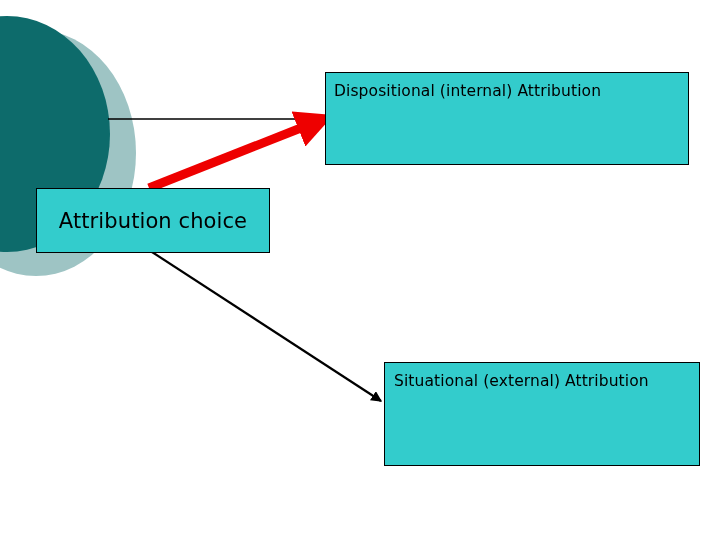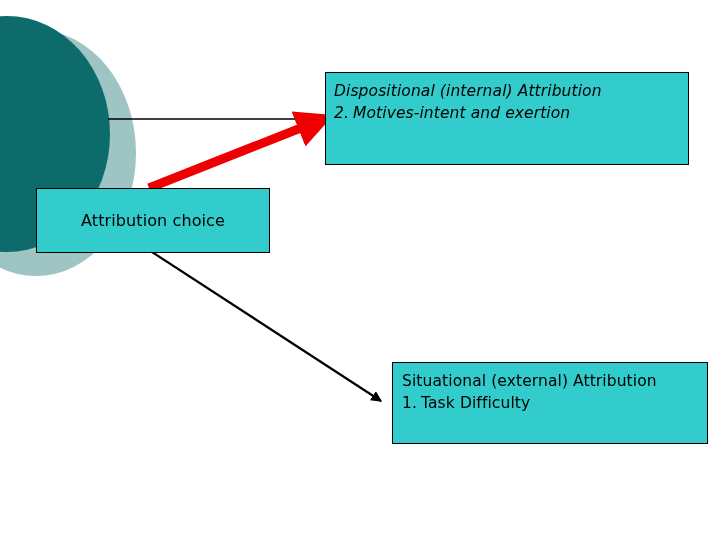--- a/index.html
+++ b/index.html
@@ -52,29 +52,27 @@
     border: 1px solid #000000;
     box-sizing: border-box;
     color: #000000;
   }
   #box-dispositional {
     left: 325px;
     top: 72px;
     width: 364px;
     height: 93px;
     padding: 7px 0 0 8px;
-    font-style: italic;
   }
   #box-situational {
     left: 384px;
     top: 362px;
     width: 316px;
-    height: 82px;
+    height: 104px;
     padding: 7px 0 0 9px;
-    margin-left: 8px;
   }
   #box-attribution-choice {
     left: 36px;
     top: 188px;
     width: 234px;
     height: 65px;
     display: flex;
     align-items: center;
     justify-content: center;
   }
@@ -82,21 +80,21 @@
     font-size: 15.5px;
     line-height: 22px;
     white-space: nowrap;
     letter-spacing: 0.1px;
   }
   .box-line .num {
     display: inline-block;
     min-width: 19px;
   }
   .choice-label {
-    font-size: 16px;
+    font-size: 21px;
     line-height: 20px;
     white-space: nowrap;
     letter-spacing: 0.1px;
   }
 </style>
 </head>
 <body>
 
 <div id="slide">
 
@@ -112,25 +110,23 @@
         <path d="M0,0 L5,2.5 L0,5 z" fill="#000000"></path>
       </marker>
     </defs>
     <line x1="108" y1="119" x2="326" y2="119" stroke="#000000" stroke-width="1.6"></line>
     <line x1="149" y1="188" x2="316" y2="122" stroke="#ee0000" stroke-width="9" marker-end="url(#arrowhead-red)"></line>
     <line x1="152" y1="252" x2="381" y2="401" stroke="#000000" stroke-width="2.2" marker-end="url(#arrowhead-black)"></line>
   </svg>
 
   <div class="box" id="box-dispositional">
     <div class="box-line">Dispositional (internal) Attribution</div>
-    <div class="box-line"><span class="num">2.</span><span>Motives-intent and exertion</span></div>
   </div>
 
   <div class="box" id="box-attribution-choice">
     <div class="choice-label">Attribution choice</div>
   </div>
 
   <div class="box" id="box-situational">
     <div class="box-line">Situational (external) Attribution</div>
-    <div class="box-line"><span class="num">1.</span><span>Task Difficulty</span></div>
   </div>
 
 </div>
 
 </body></html>

